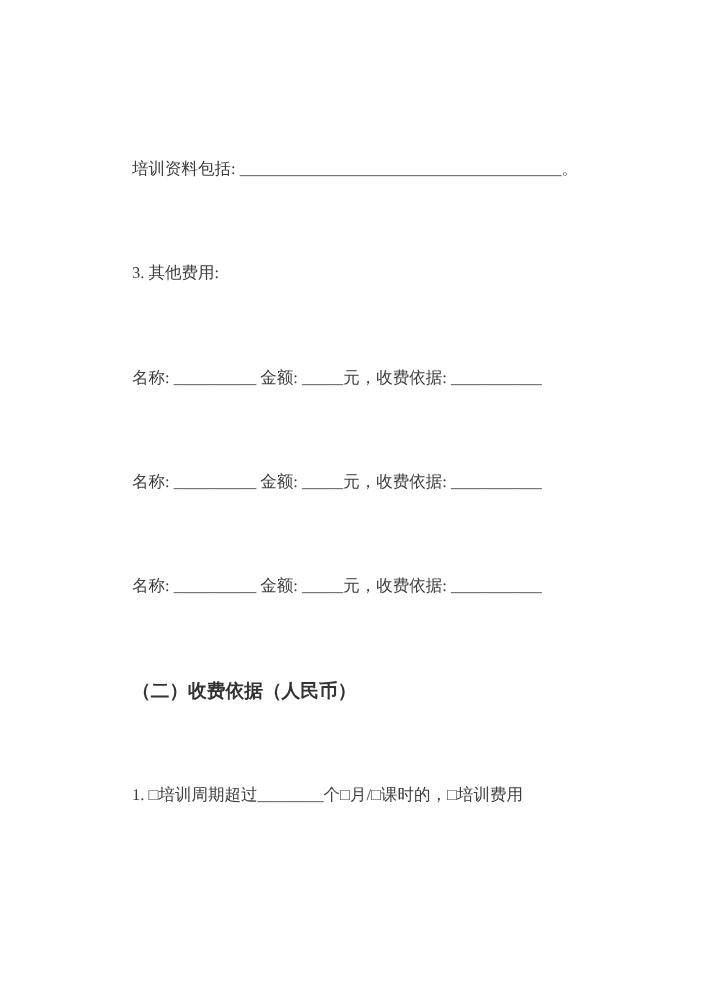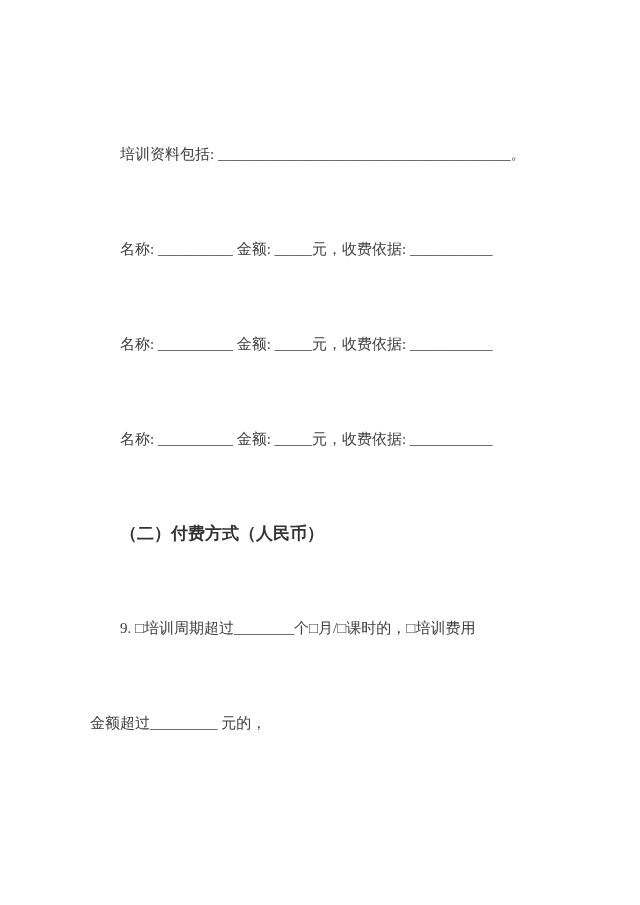--- a/index.html
+++ b/index.html
@@ -48,25 +48,26 @@
     color: #5a5a5a;
     font-family: "Liberation Sans", "DejaVu Sans", sans-serif;
   }
 </style>
 </head>
 <body>
 
 <div class="page">
   <div class="page-body">
     <div class="ln ind">培训资料包括: _______________________________________。</div>
+    <div class="ln ind">3. 其他费用:</div>
     <div class="ln ind">名称: __________ 金额: _____元，收费依据: ___________</div>
     <div class="ln ind">名称: __________ 金额: _____元，收费依据: ___________</div>
     <div class="ln ind">名称: __________ 金额: _____元，收费依据: ___________</div>
-    <div class="ln ind h">（二）付费方式（人民币）</div>
-    <div class="ln ind">9. □培训周期超过________个□月/□课时的，□培训费用</div>
+    <div class="ln ind h">（二）收费依据（人民币）</div>
+    <div class="ln ind">1. □培训周期超过________个□月/□课时的，□培训费用</div>
     <div class="ln">金额超过_________ 元的，</div>
     
     
     
     
     
     
     
     
     

